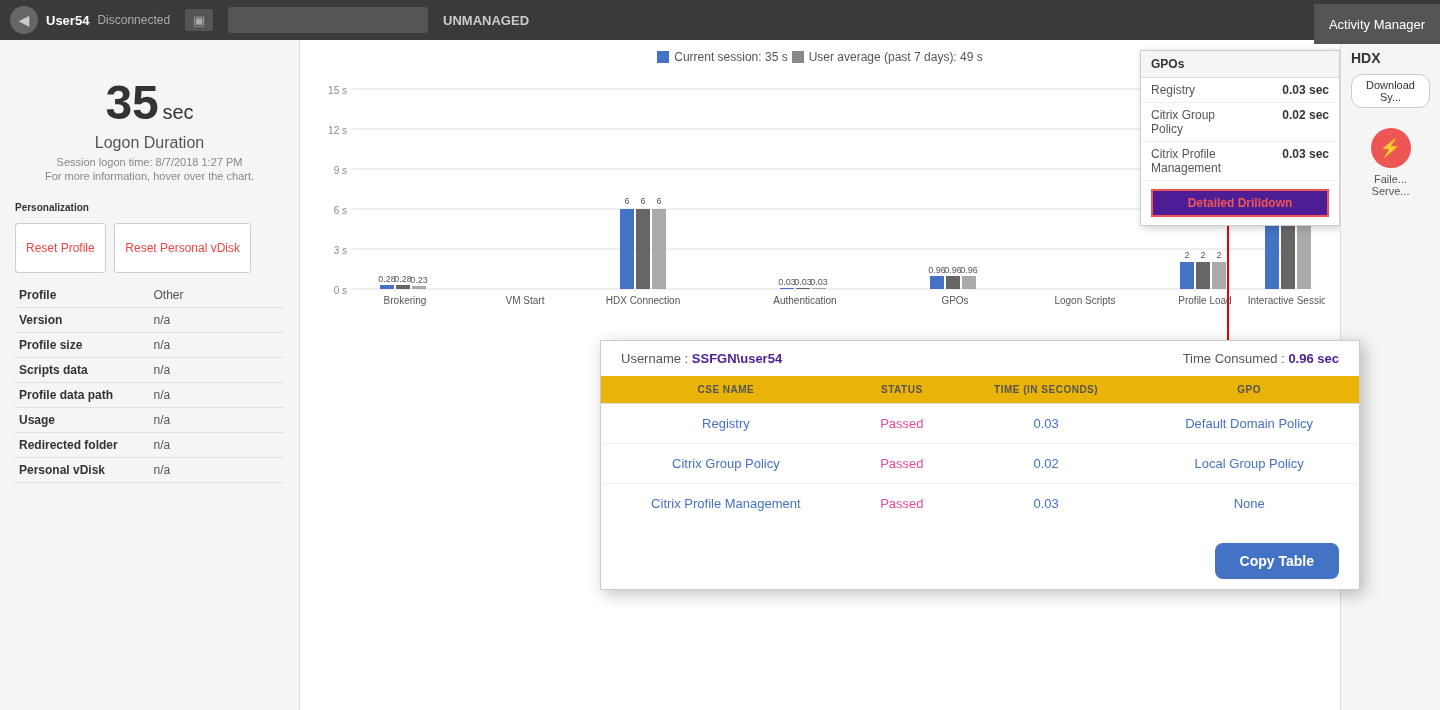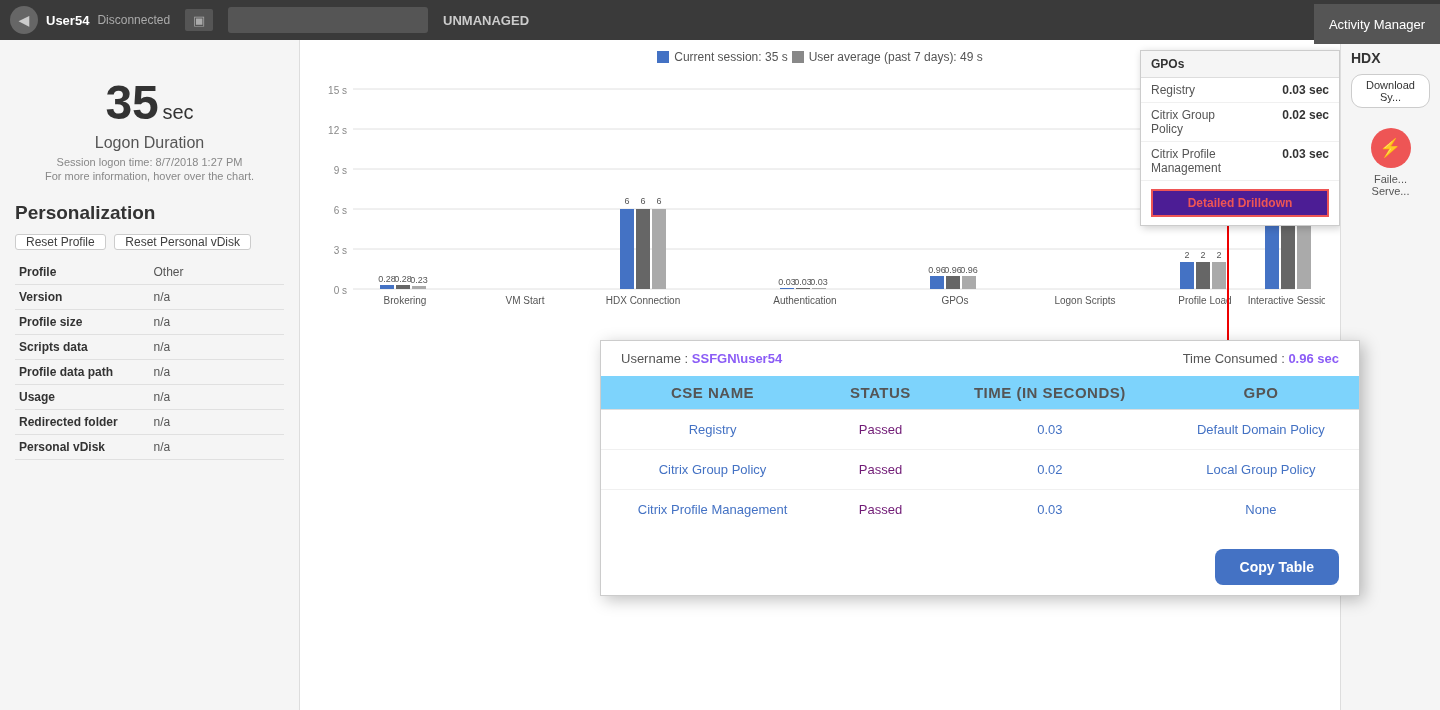--- a/index.html
+++ b/index.html
@@ -108,34 +108,34 @@
       margin-top: 4px;
     }
     .logon-duration-hint {
       font-size: 11px;
       color: #888;
       margin-top: 2px;
     }
 
     
     .section-header {
-      font-size: 19px;
+      font-size: 10px;
       font-weight: bold;
       color: #333;
       margin-bottom: 10px;
       margin-top: 10px;
     }
     .btn-small {
       background: #fff;
       border: 1px solid #ccc;
-      padding: 0 10px;
+      padding: 17px 10px;
       font-size: 12px;
       cursor: pointer;
       border-radius: 3px;
-      color: #404040;
+      color: #ef4444;
       margin-right: 5px;
     }
     .personalization-table {
       width: 100%;
       margin-top: 10px;
       border-collapse: collapse;
     }
     .personalization-table tr td {
       padding: 5px 4px;
       border-bottom: 1px solid #e0e0e0;
@@ -323,45 +323,45 @@
       background: none;
       border: none;
     }
     .gpo-modal-meta {
       display: flex;
       justify-content: space-between;
       padding: 10px 20px;
       font-size: 13px;
     }
     .gpo-meta-key { color: #555; }
-    .gpo-meta-val { color: #8b5cf6; font-weight: bold; }
+    .gpo-meta-val { color: #4c1d95; font-weight: bold; }
     .gpo-table {
       width: 100%;
       border-collapse: collapse;
       margin: 0 0 10px 0;
     }
     .gpo-table th {
-      background: #7dd3fc;
+      background: #eab308;
       color: #555;
-      font-size: 15px;
+      font-size: 10px;
       font-weight: bold;
       padding: 8px 15px;
       text-align: center;
       border-bottom: 1px solid #ddd;
       letter-spacing: 0.5px;
     }
     .gpo-table td {
       padding: 12px 15px;
       text-align: center;
       font-size: 13px;
       border-bottom: 1px solid #f0f0f0;
     }
     .gpo-table tr:last-child td { border-bottom: none; }
     .td-blue { color: #4472C4; }
-    .td-green { color: #701a75; }
+    .td-green { color: #ec4899; }
     .gpo-modal-footer {
       display: flex;
       justify-content: flex-end;
       padding: 10px 20px;
     }
     .copy-table-btn {
       background: #4472C4;
       color: #fff;
       border: none;
       padding: 10px 25px;

